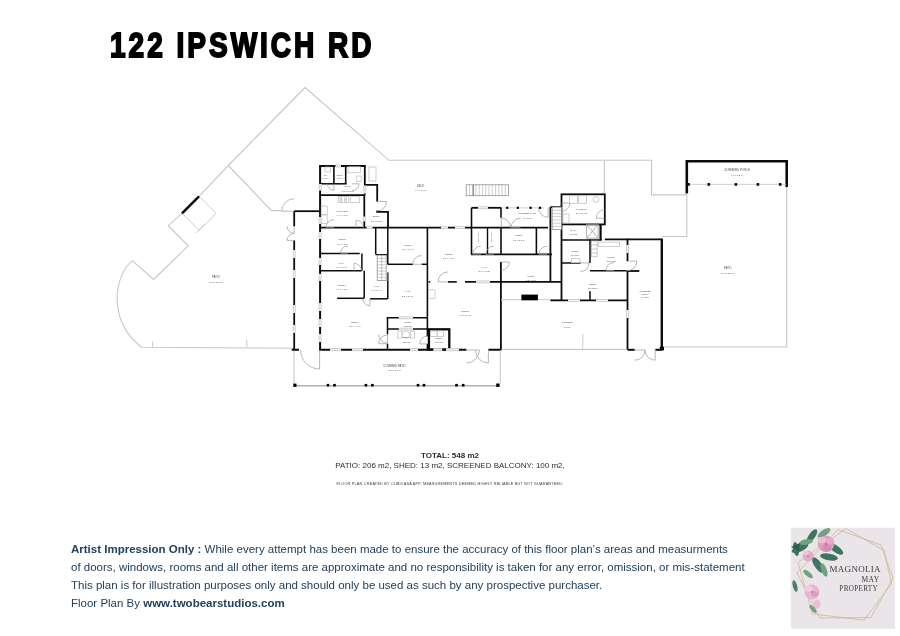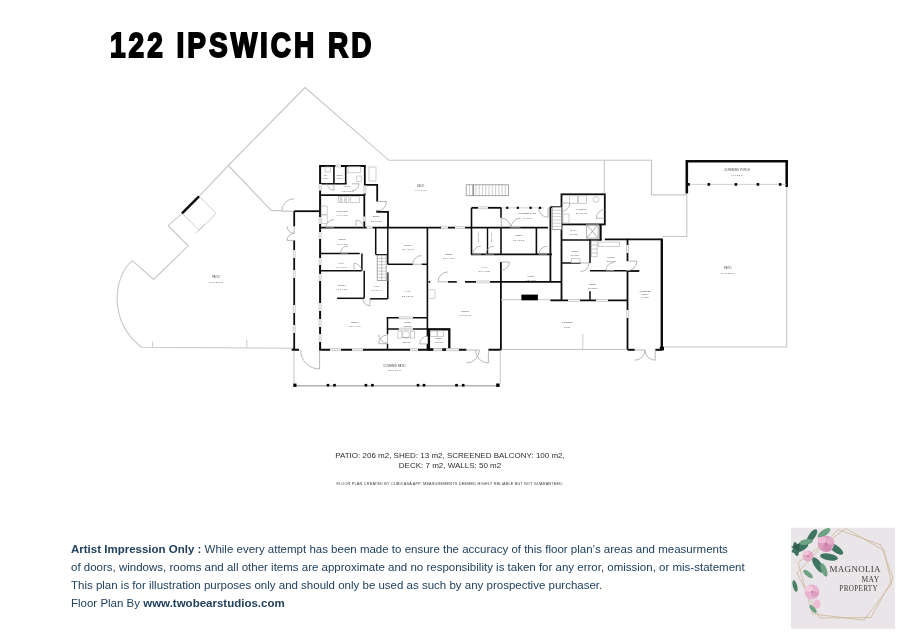--- a/index.html
+++ b/index.html
@@ -741,22 +741,22 @@
 
 <text x="870.6" y="582.3" font-family="Liberation Serif, serif" font-size="7.5" letter-spacing="0.5" fill="#3c3c3c" text-anchor="middle">MAY</text>
 
 <text x="858.7" y="591.4" font-family="Liberation Serif, serif" font-size="7.2" letter-spacing="0.3" fill="#3c3c3c" text-anchor="middle">PROPERTY</text>
 </g>
 </svg>
 
 <div id="title">122 IPSWICH RD</div>
 
 <div id="summary">
+<div class="b">TOTAL: 548 m2</div>
 <div>PATIO: 206 m2, SHED: 13 m2, SCREENED BALCONY: 100 m2,</div>
-<div>DECK: 7 m2, WALLS: 50 m2</div>
 <div class="tiny">FLOOR PLAN CREATED BY CUBICASA APP. MEASUREMENTS DEEMED HIGHLY RELIABLE BUT NOT GUARANTEED.</div>
 </div>
 
 <div id="disclaimer">
 <b>Artist Impression Only : </b>While every attempt has been made to ensure the accuracy of this floor plan’s areas and measurments<br>
 of doors, windows, rooms and all other items are approximate and no responsibility is taken for any error, omission, or mis-statement<br>
 This plan is for illustration purposes only and should only be used as such by any prospective purchaser.<br>
 Floor Plan By <b>www.twobearstudios.com</b>
 </div>
 </div>

